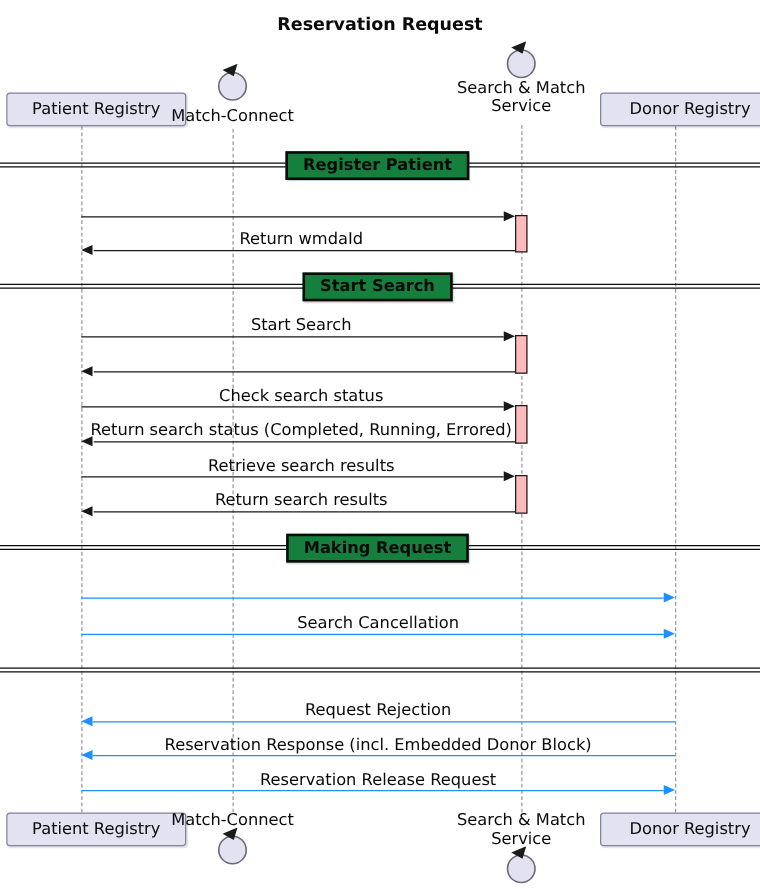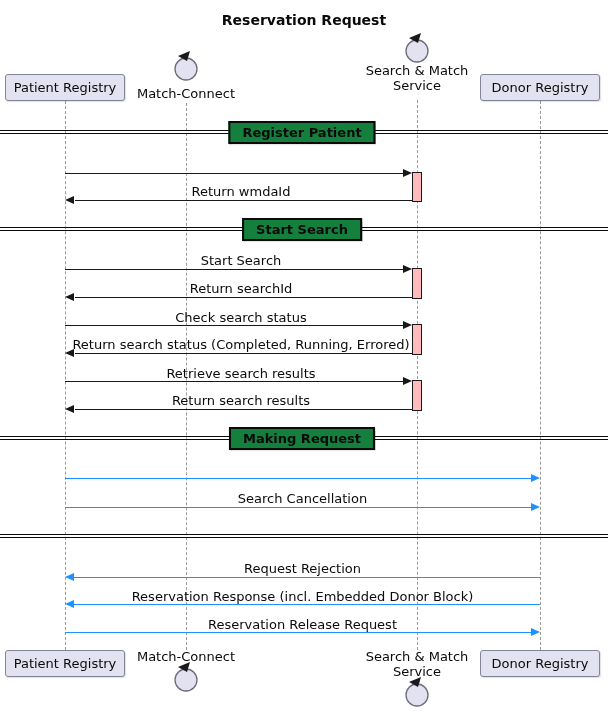--- a/index.html
+++ b/index.html
@@ -5,21 +5,21 @@
   html,body { margin:0; padding:0; background:#ffffff; }
   .diagram {
     position:relative; width:608px; height:711px; background:#ffffff;
     font-family:"DejaVu Sans","Liberation Sans",sans-serif; color:#0a0a0a;
     overflow:hidden;
     padding-left:29px;
   }
   .title { position:absolute; top:12px; left:0; width:608px; text-align:center;
            font-size:14px; font-weight:bold; }
   .lifeline { position:absolute; width:0; border-left:1px dashed #999; }
-  .pbox { position:absolute; box-sizing:border-box; width:120px;
+  .pbox { position:absolute; box-sizing:border-box; width:144px;
           background:#E2E2F0; border:1px solid #83839a; border-radius:3px;
           text-align:center; font-size:13px; padding:5px 2px;
           box-shadow:1px 1px 1px rgba(0,0,0,0.12); }
   .actor-label { position:absolute; width:140px; text-align:center; font-size:13px; }
   .control-icon { position:absolute; }
   .divider-lines { position:absolute; left:0; width:608px; height:2px;
                    border-top:1.5px solid #0a0a0a; border-bottom:1.5px solid #0a0a0a; }
   .divider-box { position:absolute; left:302px; transform:translateX(-50%);
                  background:#15803d; border:2px solid #0a0a0a; font-weight:bold;
                  font-size:13px; padding:2px 12px; white-space:nowrap;
@@ -80,21 +80,20 @@
   <div class="ahead left" style="left:65px; top:196px;"></div>
 
   <div class="divider-lines" style="top:227px;"></div>
   <div class="divider-box" style="top:218px;">Start Search</div>
 
   <div class="msg-label black" style="top:253px;">Start Search</div>
   <div class="aline" style="left:65px; top:269px; width:338px;"></div>
   <div class="ahead right" style="left:403px; top:265px;"></div>
   <div class="activation" style="top:268px; height:31px;"></div>
 
-  <div class="msg-label black" style="top:281px;">Return searchId</div>
   <div class="aline" style="left:75px; top:297px; width:337px;"></div>
   <div class="ahead left" style="left:65px; top:293px;"></div>
 
   <div class="msg-label black" style="top:310px;">Check search status</div>
   <div class="aline" style="left:65px; top:325px; width:338px;"></div>
   <div class="ahead right" style="left:403px; top:321px;"></div>
   <div class="activation" style="top:324px; height:31px;"></div>
 
   <div class="msg-label black" style="top:337px;">Return search status (Completed, Running, Errored)</div>
   <div class="aline" style="left:75px; top:353px; width:337px;"></div>

